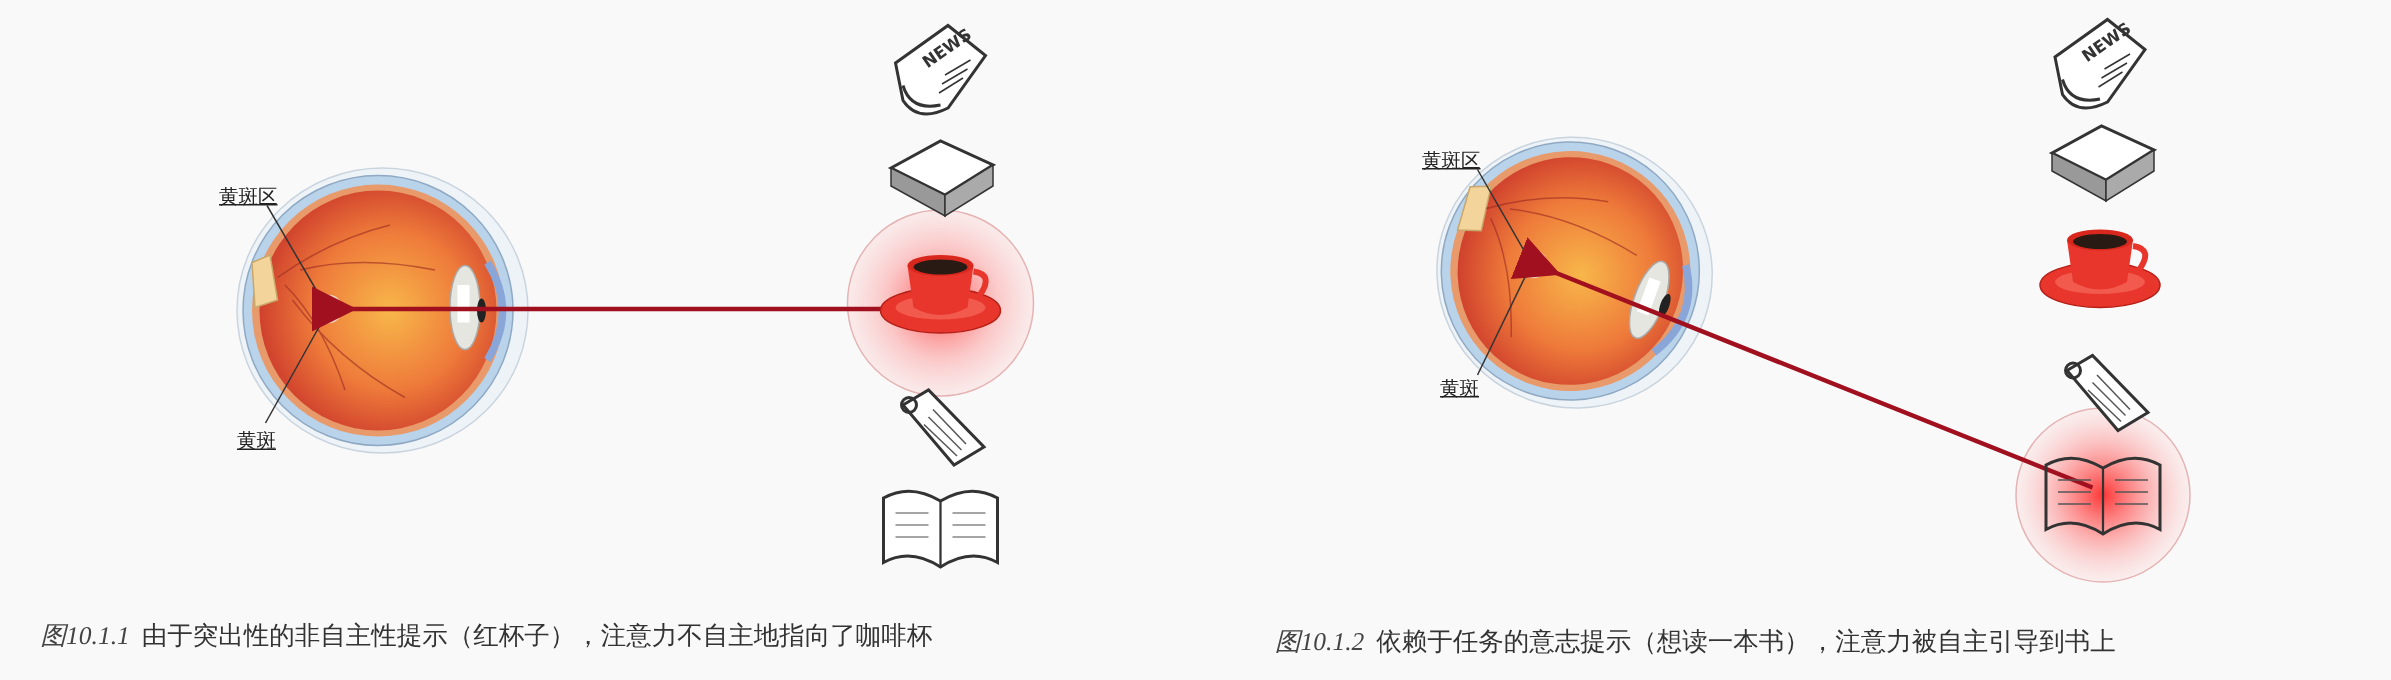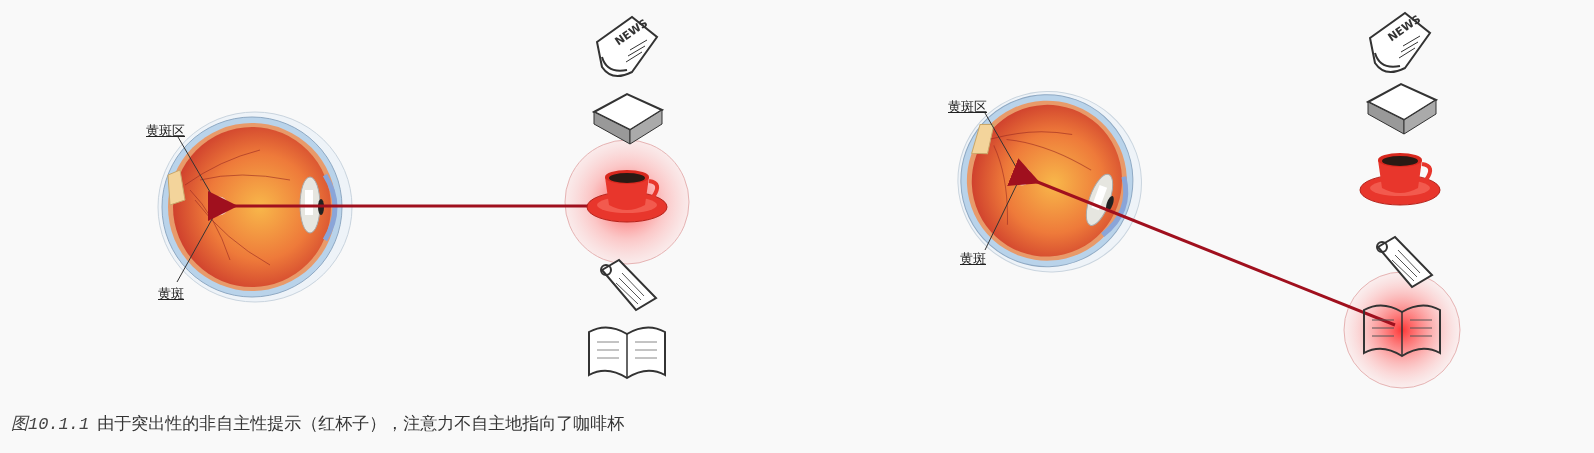--- a/index.html
+++ b/index.html
@@ -11,21 +11,22 @@
   #p1 { left:0; width:800px; }
   #p2 { left:800px; width:794px; }
   svg.scene { position:absolute; left:0; top:0; }
   .label {
     position:absolute; font-size:13px; color:#222; white-space:nowrap;
     font-family:"DejaVu Sans", sans-serif;
     text-decoration:underline;
   }
   .caption {
     position:absolute; font-size:17px; color:#333; white-space:nowrap;
-    font-family:Liberation Mono, monospace;
+    font-family:Liberation Serif, serif;
+    margin-left:16px;
   }
   .caption .fig { font-style:italic; color:#444; margin-right:8px; }
 </style>
 </head>
 <body>
 
 <div class="panel" id="p1">
   <svg class="scene" width="800" height="453" viewBox="0 0 800 453">
     <defs>
       <radialGradient id="eyeGrad1" cx="0.55" cy="0.5" r="0.6">
@@ -189,13 +190,16 @@
     <g transform="translate(560,298)">
       <path d="M4,12 Q22,2 42,14 Q62,2 80,12 L80,55 Q62,45 42,58 Q22,45 4,55 Z" fill="none" stroke="#333" stroke-width="2"></path>
       <line x1="42" y1="14" x2="42" y2="58" stroke="#333" stroke-width="1.5"></line>
       <path d="M12,22 L34,22 M12,30 L34,30 M12,38 L34,38 M50,22 L72,22 M50,30 L72,30 M50,38 L72,38" stroke="#555"></path>
     </g>
   </svg>
 
   <div class="label" style="left:148px;top:98px;">黄斑区</div>
   <div class="label" style="left:160px;top:250px;">黄斑</div>
 
+  <div class="caption" style="left:34px;top:416px;">
+    <span class="fig">图10.1.2</span><span>依赖于任务的意志提示（想读一本书），注意力被自主引导到书上</span>
+  </div>
 </div>
 
 </body></html>

